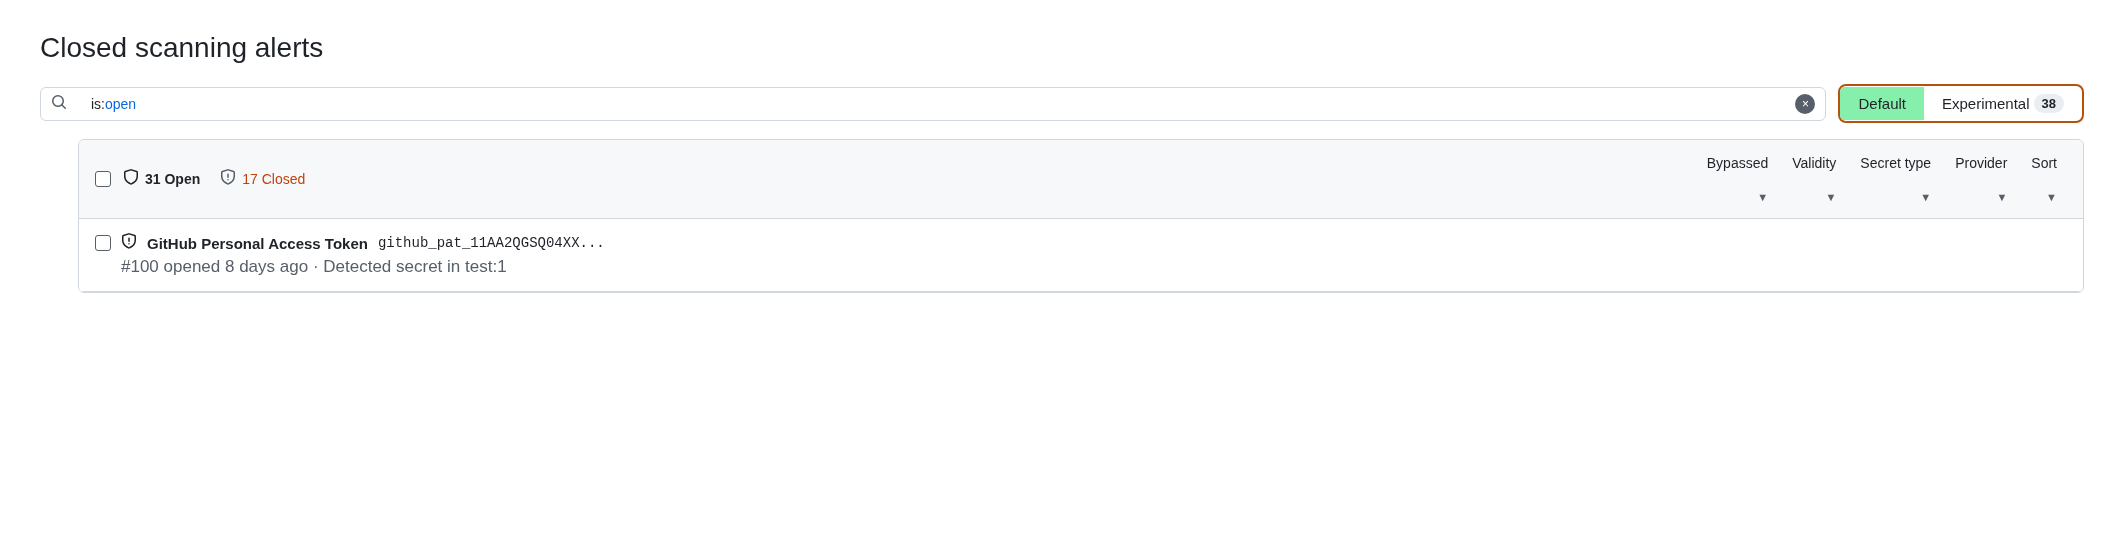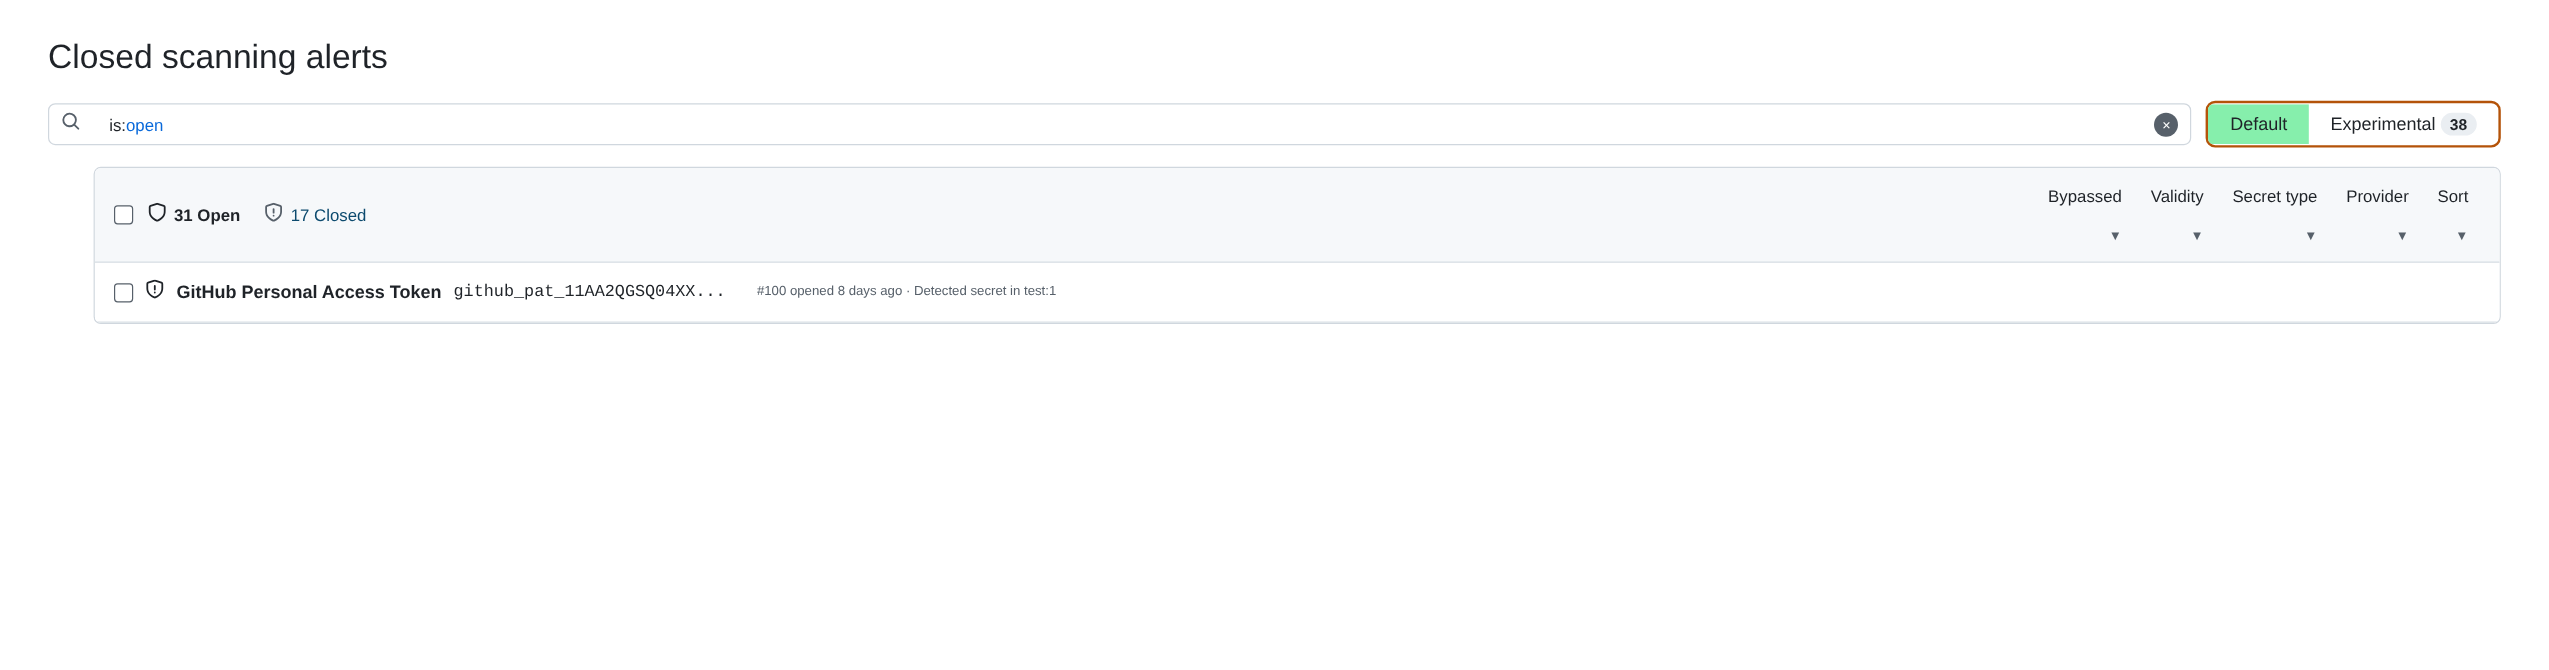--- a/index.html
+++ b/index.html
@@ -197,21 +197,21 @@
     .alert-header-row {
       display: flex;
       align-items: center;
       padding: 10px 16px;
       background: #f6f8fa;
       border-bottom: 1px solid #d0d7de;
     }
 
     .alert-item {
       display: flex;
-      flex-direction: row;
+      flex-direction: column;
       padding: 14px 16px;
       border-bottom: 1px solid #d0d7de;
       background: #ffffff;
     }
 
     .alert-item-main {
       display: flex;
       align-items: center;
       gap: 10px;
     }
@@ -225,21 +225,21 @@
     .alert-token {
       font-family: "SFMono-Regular", Consolas, "Liberation Mono", Menlo, monospace;
       font-size: 14px;
       color: #1f2328;
       background: transparent;
     }
 
     .alert-meta {
       margin-top: 4px;
       margin-left: 26px;
-      font-size: 11px;
+      font-size: 17px;
       color: #57606a;
     }
 
     .search-query-open {
       color: #0969da;
     }
   </style>
 </head>
 <body>
 
@@ -281,21 +281,21 @@
       <div class="status-group" style="margin-left: 12px;">
         <div class="status-item">
           <span class="status-icon open-icon">
             <svg width="16" height="16" viewBox="0 0 16 16" fill="currentColor">
               <path d="M7.467.133a1.748 1.748 0 0 1 1.066 0l5.25 1.68A1.75 1.75 0 0 1 15 3.48V7c0 1.566-.32 3.182-1.303 4.682-.983 1.498-2.585 2.813-5.032 3.855a1.697 1.697 0 0 1-1.33 0c-2.447-1.042-4.049-2.357-5.032-3.855C1.32 10.182 1 8.566 1 7V3.48a1.75 1.75 0 0 1 1.217-1.667Zm.61 1.429a.25.25 0 0 0-.153 0l-5.25 1.68a.25.25 0 0 0-.174.238V7c0 1.358.275 2.666 1.057 3.86.784 1.194 2.121 2.34 4.366 3.297a.196.196 0 0 0 .154 0c2.245-.956 3.582-2.104 4.366-3.298C13.225 9.666 13.5 8.36 13.5 7V3.48a.25.25 0 0 0-.174-.237Z"></path>
             </svg>
           </span>
           <span>31 Open</span>
         </div>
 
-        <div class="status-item" style="color: #0c4a6e; font-weight: 400;">
+        <div class="status-item" style="color: #c2410c; font-weight: 400;">
           <span class="status-icon closed-icon">
             <svg width="16" height="16" viewBox="0 0 16 16" fill="currentColor">
               <path d="M7.467.133a1.748 1.748 0 0 1 1.066 0l5.25 1.68A1.75 1.75 0 0 1 15 3.48V7c0 1.566-.32 3.182-1.303 4.682-.983 1.498-2.585 2.813-5.032 3.855a1.697 1.697 0 0 1-1.33 0c-2.447-1.042-4.049-2.357-5.032-3.855C1.32 10.182 1 8.566 1 7V3.48a1.75 1.75 0 0 1 1.217-1.667Zm.61 1.429a.25.25 0 0 0-.153 0l-5.25 1.68a.25.25 0 0 0-.174.238V7c0 1.358.275 2.666 1.057 3.86.784 1.194 2.121 2.34 4.366 3.297a.196.196 0 0 0 .154 0c2.245-.956 3.582-2.104 4.366-3.298C13.225 9.666 13.5 8.36 13.5 7V3.48a.25.25 0 0 0-.174-.237ZM8 4.5a.75.75 0 0 1 .75.75v3a.75.75 0 0 1-1.5 0v-3A.75.75 0 0 1 8 4.5Zm0 7a.75.75 0 1 1 0-1.5.75.75 0 0 1 0 1.5Z"></path>
             </svg>
           </span>
           <span>17 Closed</span>
         </div>
       </div>
 
       <div class="spacer"></div>

